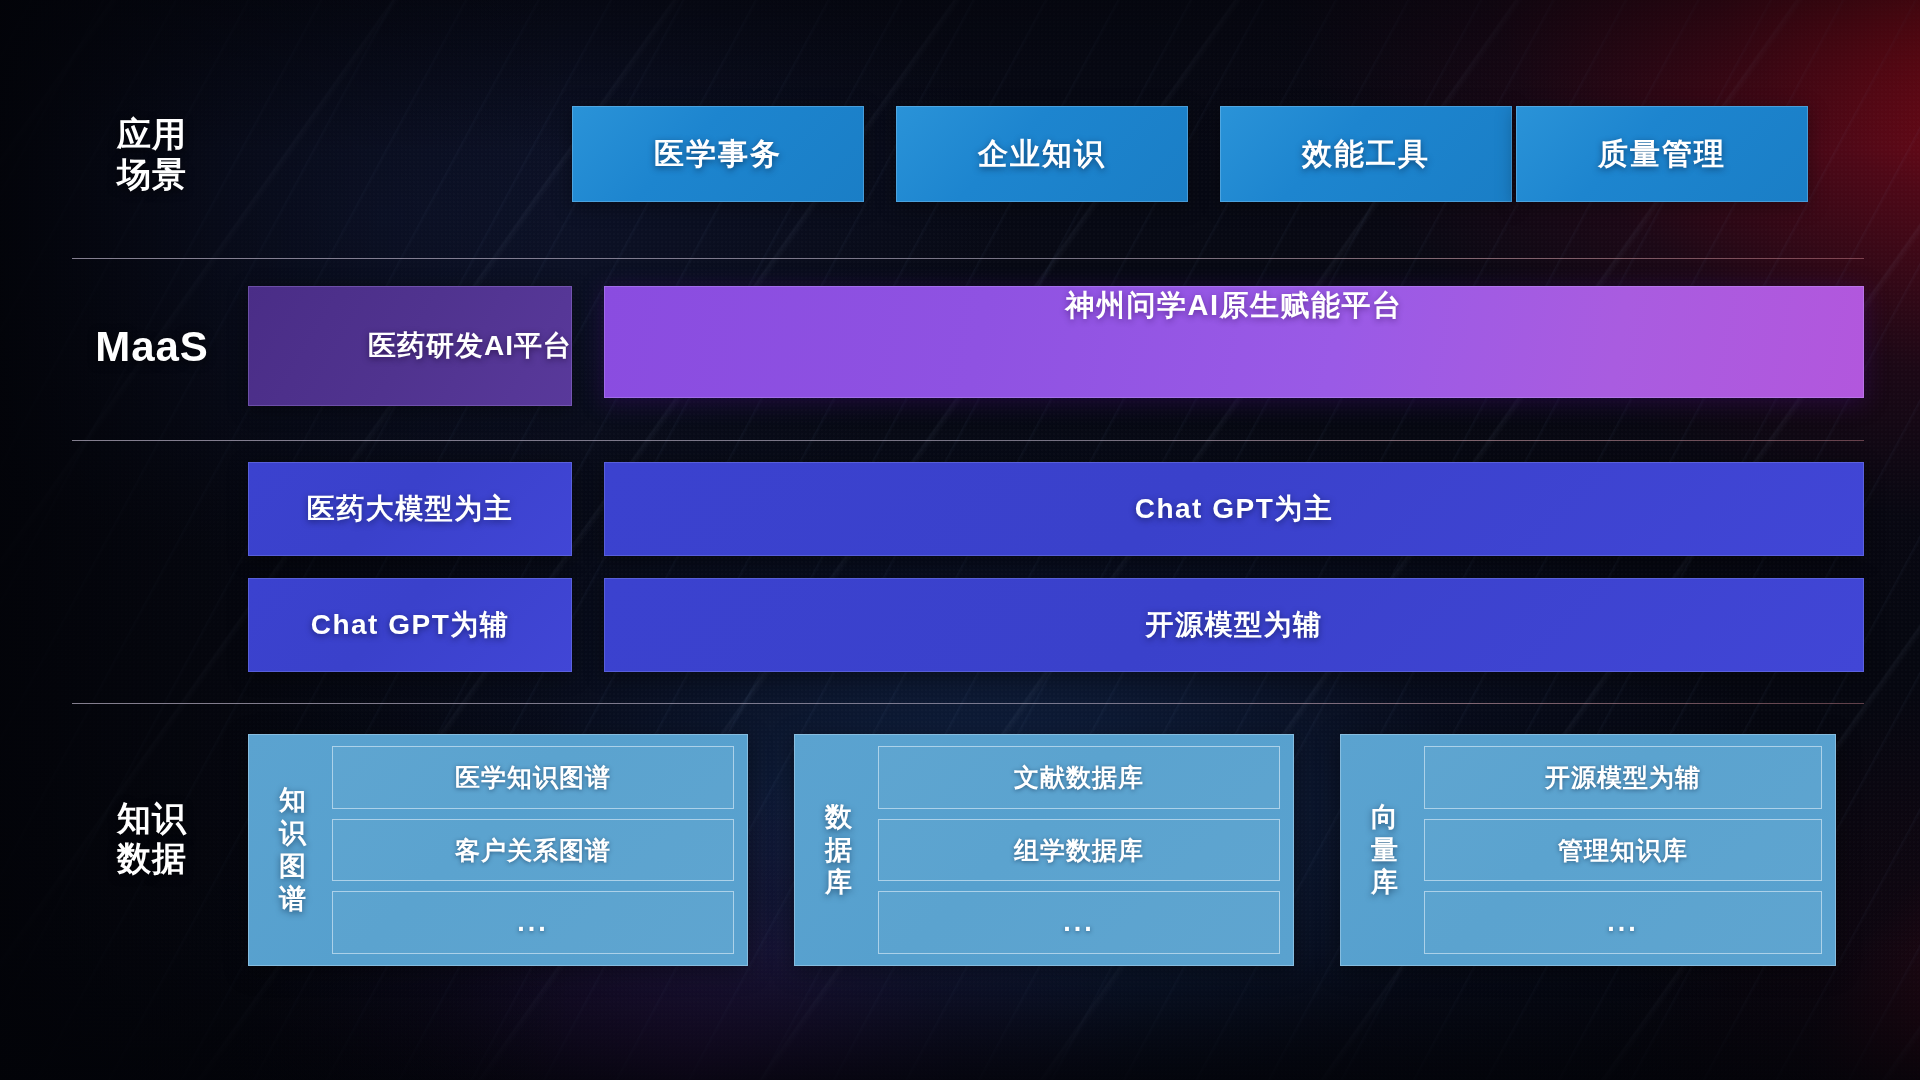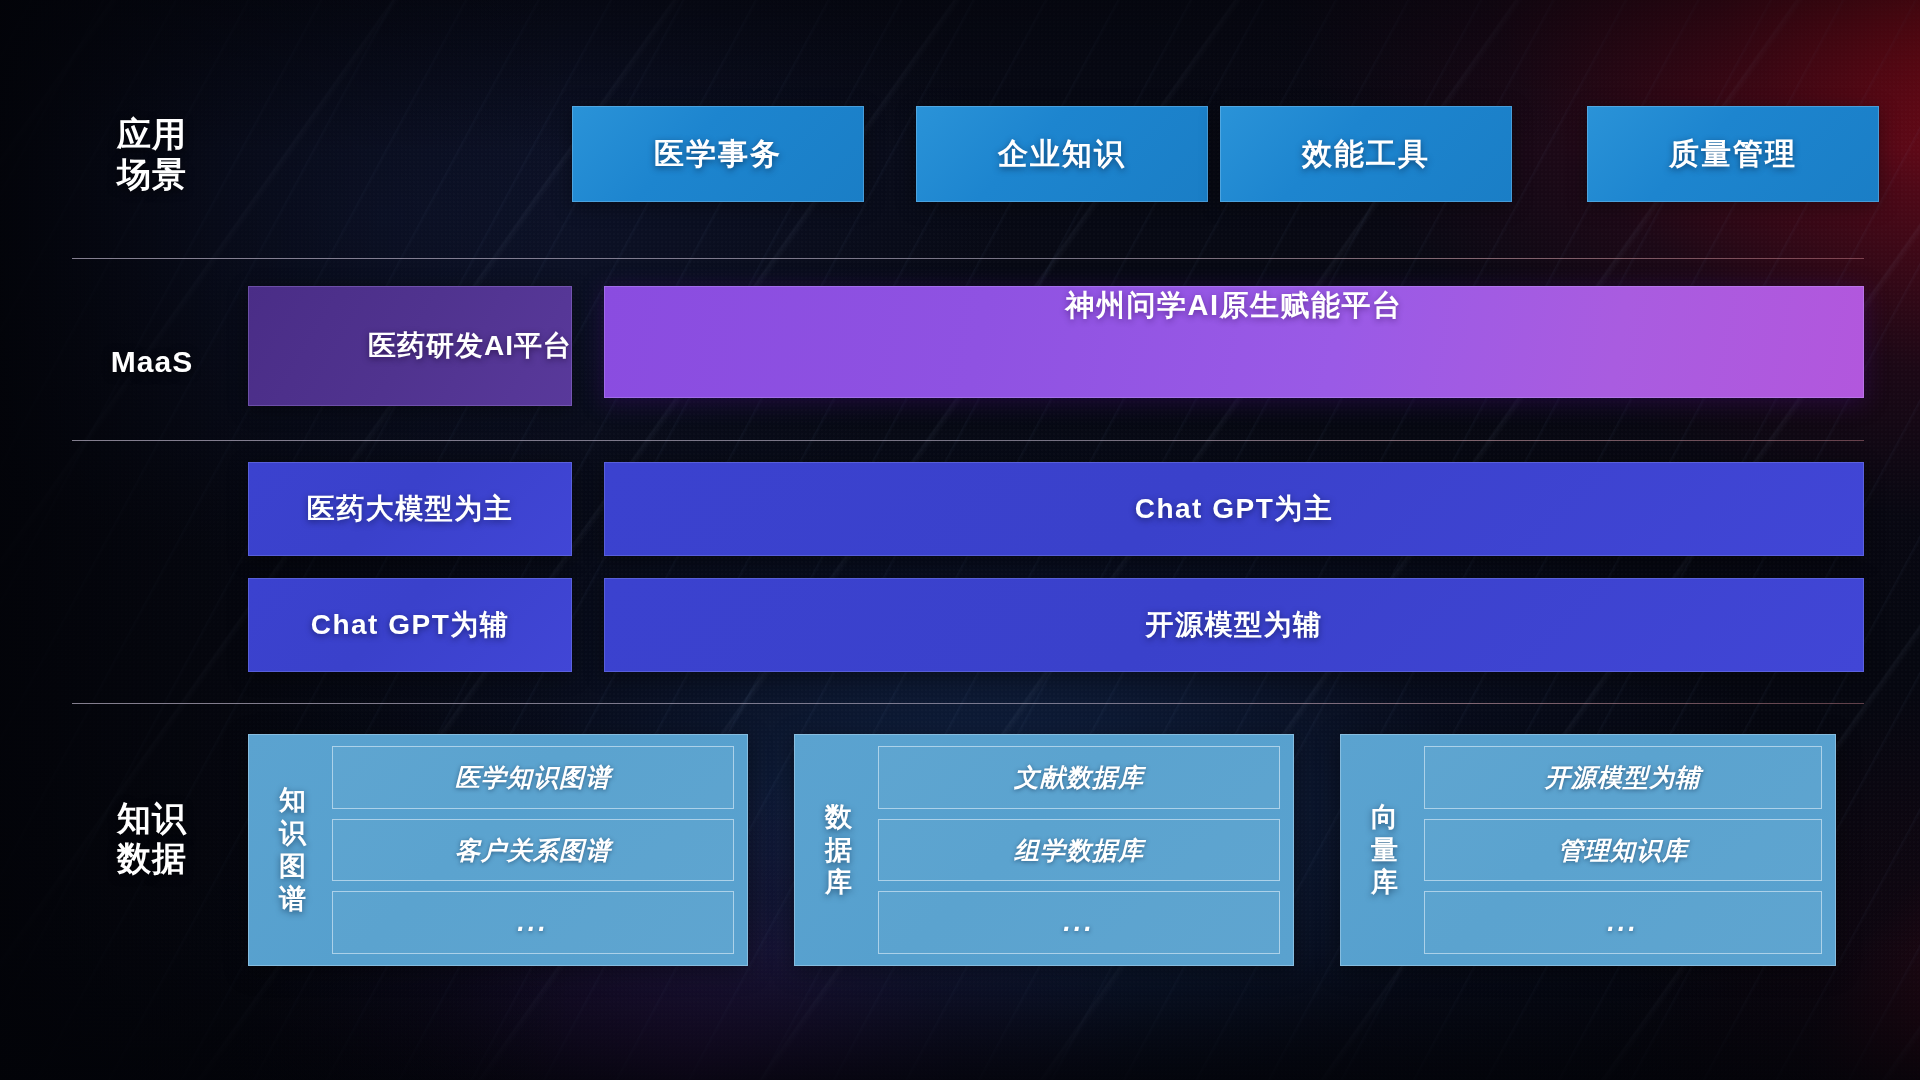--- a/index.html
+++ b/index.html
@@ -194,21 +194,20 @@
     letter-spacing: 1px;
     text-shadow: 0 2px 6px rgba(0,25,55,.55);
   }
   .kgroup-items {
     flex: 1 1 auto;
     display: flex;
     flex-direction: column;
     justify-content: space-between;
     height: 100%;
     gap: 10px;
-    font-style: italic;
   }
   .kitem {
     flex: 1 1 0;
     border: 1px solid rgba(225,240,250,0.60);
     display: flex; align-items: center; justify-content: center;
     color: #fff; font-size: 25px; font-weight: 700; letter-spacing: 1px;
     text-shadow: 0 1px 4px rgba(0,25,55,.5);
     background: rgba(255,255,255,0.035);
   }
   .kitem.ellipsis { font-size: 27px; letter-spacing: 3px; }
@@ -228,33 +227,33 @@
   <div class="bg-layer bg-vignette"></div>
 
   <div id="content">
 
     <div class="label-col" style="top:114px;">应用
 场景</div>
 
     <div class="scn" style="left:572px; width:292px;">
       <span>医学事务</span>
     </div>
-    <div class="scn" style="left:916px; width:292px;font-family:Liberation Serif, serif;">
+    <div class="scn" style="left:896px; width:292px;font-family:Liberation Serif, serif;">
       <span>企业知识</span>
     </div>
     <div class="scn" style="left:1220px; width:292px;align-items:center;">
       <span>效能工具</span>
     </div>
-    <div class="scn" style="left:1587px; width:292px;">
+    <div class="scn" style="left:1516px; width:292px;">
       <span>质量管理</span>
     </div>
 
     <div class="divider" style="top:258px;"></div>
 
-    <div class="label-col" style="top:344px; font-size:30px;">MaaS</div>
+    <div class="label-col" style="top:322px; font-size:42px;">MaaS</div>
 
     <div class="maas-left">
       <span>医药研发AI平台</span>
     </div>
     <div class="maas-right">
       <span>神州问学AI原生赋能平台</span>
     </div>
 
     <div class="divider" style="top:440px;"></div>
 

